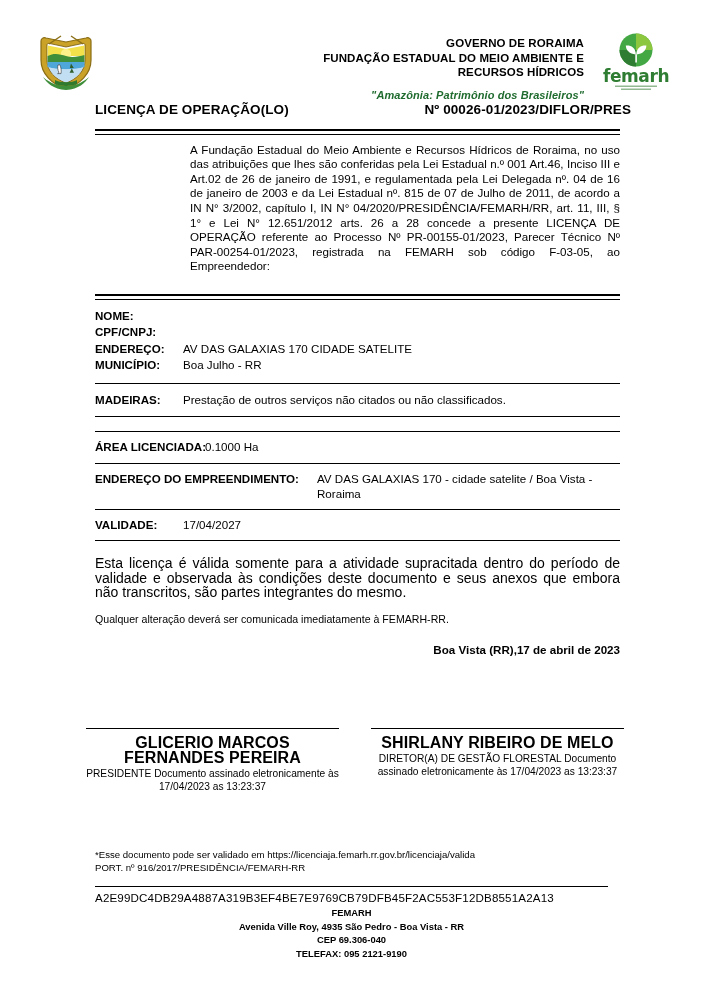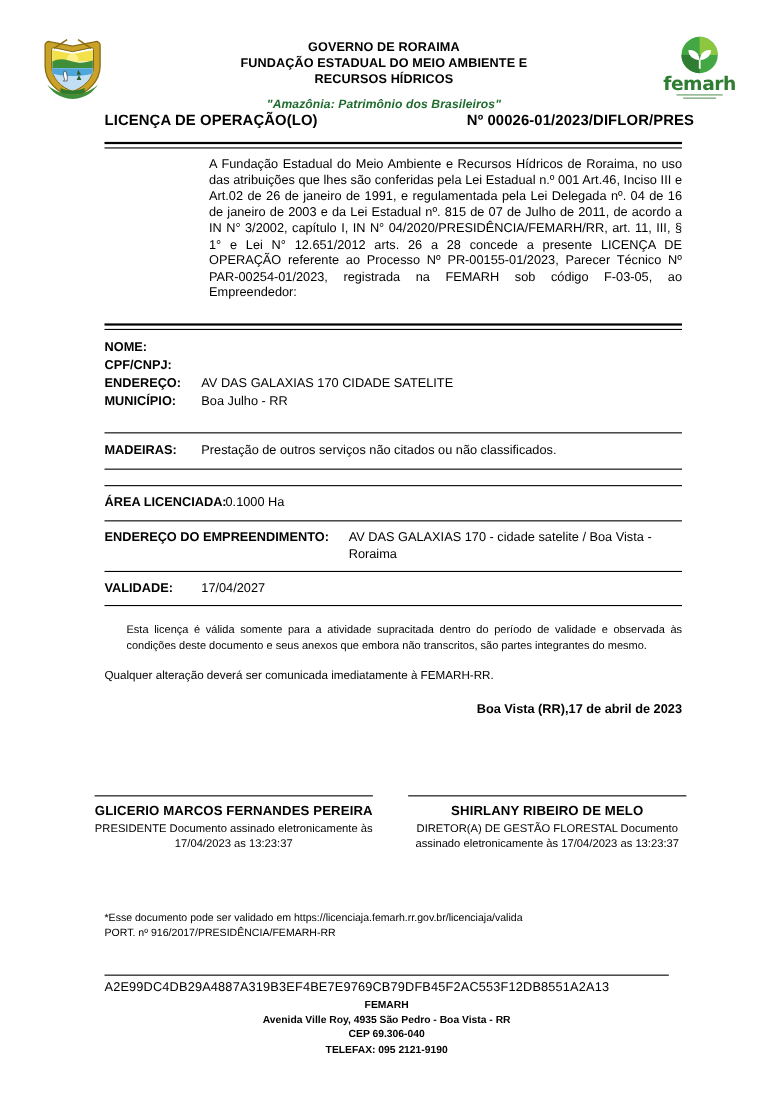--- a/index.html
+++ b/index.html
@@ -33,21 +33,21 @@
   .crest-wrap {
     width: 96px;
     flex: 0 0 96px;
     display: flex;
     justify-content: center;
     align-items: flex-start;
     padding-top: 4px;
   }
   .header-center {
     flex: 1 1 auto;
-    text-align: center;
+    text-align: right;
     padding-top: 6px;
   }
   .header-center .gov-line {
     font-size: 11.5px;
     font-weight: bold;
     line-height: 14.5px;
     letter-spacing: .1px;
   }
   .motto {
     margin-top: 9px;
@@ -97,21 +97,21 @@
     line-height: 14.6px;
     text-align: justify;
     padding: 8px 0 8px 0;
     padding-left: 95px;
     hyphens: none;
   }
 
   
   .fields {
     padding-top: 8px;
-    padding-bottom: 19px;
+    padding-bottom: 9px;
   }
   .field-row {
     display: flex;
     align-items: baseline;
     font-size: 11.6px;
     line-height: 16.5px;
   }
   .field-label {
     font-weight: bold;
     flex: 0 0 auto;
@@ -134,24 +134,23 @@
   .field-label.w-val  { width: 88px; }
   .field-label.w-end  { width: 222px; }
   .field-value-indent {
     flex: 1 1 auto;
     line-height: 15.5px;
   }
 
   
   .notice {
     padding: 15px 86px 0 95px;
-    font-size: 10px;
+    font-size: 14px;
     line-height: 14.6px;
     text-align: justify;
-    margin-left: 20px;
   }
   .notice-center {
     padding: 13px 86px 0 95px;
     font-size: 10.6px;
     text-align: left;
   }
   .place-date {
     padding: 18px 86px 0 95px;
     font-size: 11.6px;
     font-weight: bold;
@@ -166,21 +165,21 @@
   }
   .sig-col {
     flex: 1 1 0;
     text-align: center;
   }
   .sig-line {
     border-top: 1.6px solid #000;
     margin-bottom: 6px;
   }
   .sig-name {
-    font-size: 12px;
+    font-size: 16px;
     font-weight: bold;
     letter-spacing: .1px;
     line-height: 15px;
   }
   .sig-meta {
     font-size: 10.2px;
     line-height: 13.4px;
     margin-top: 2px;
   }
 

